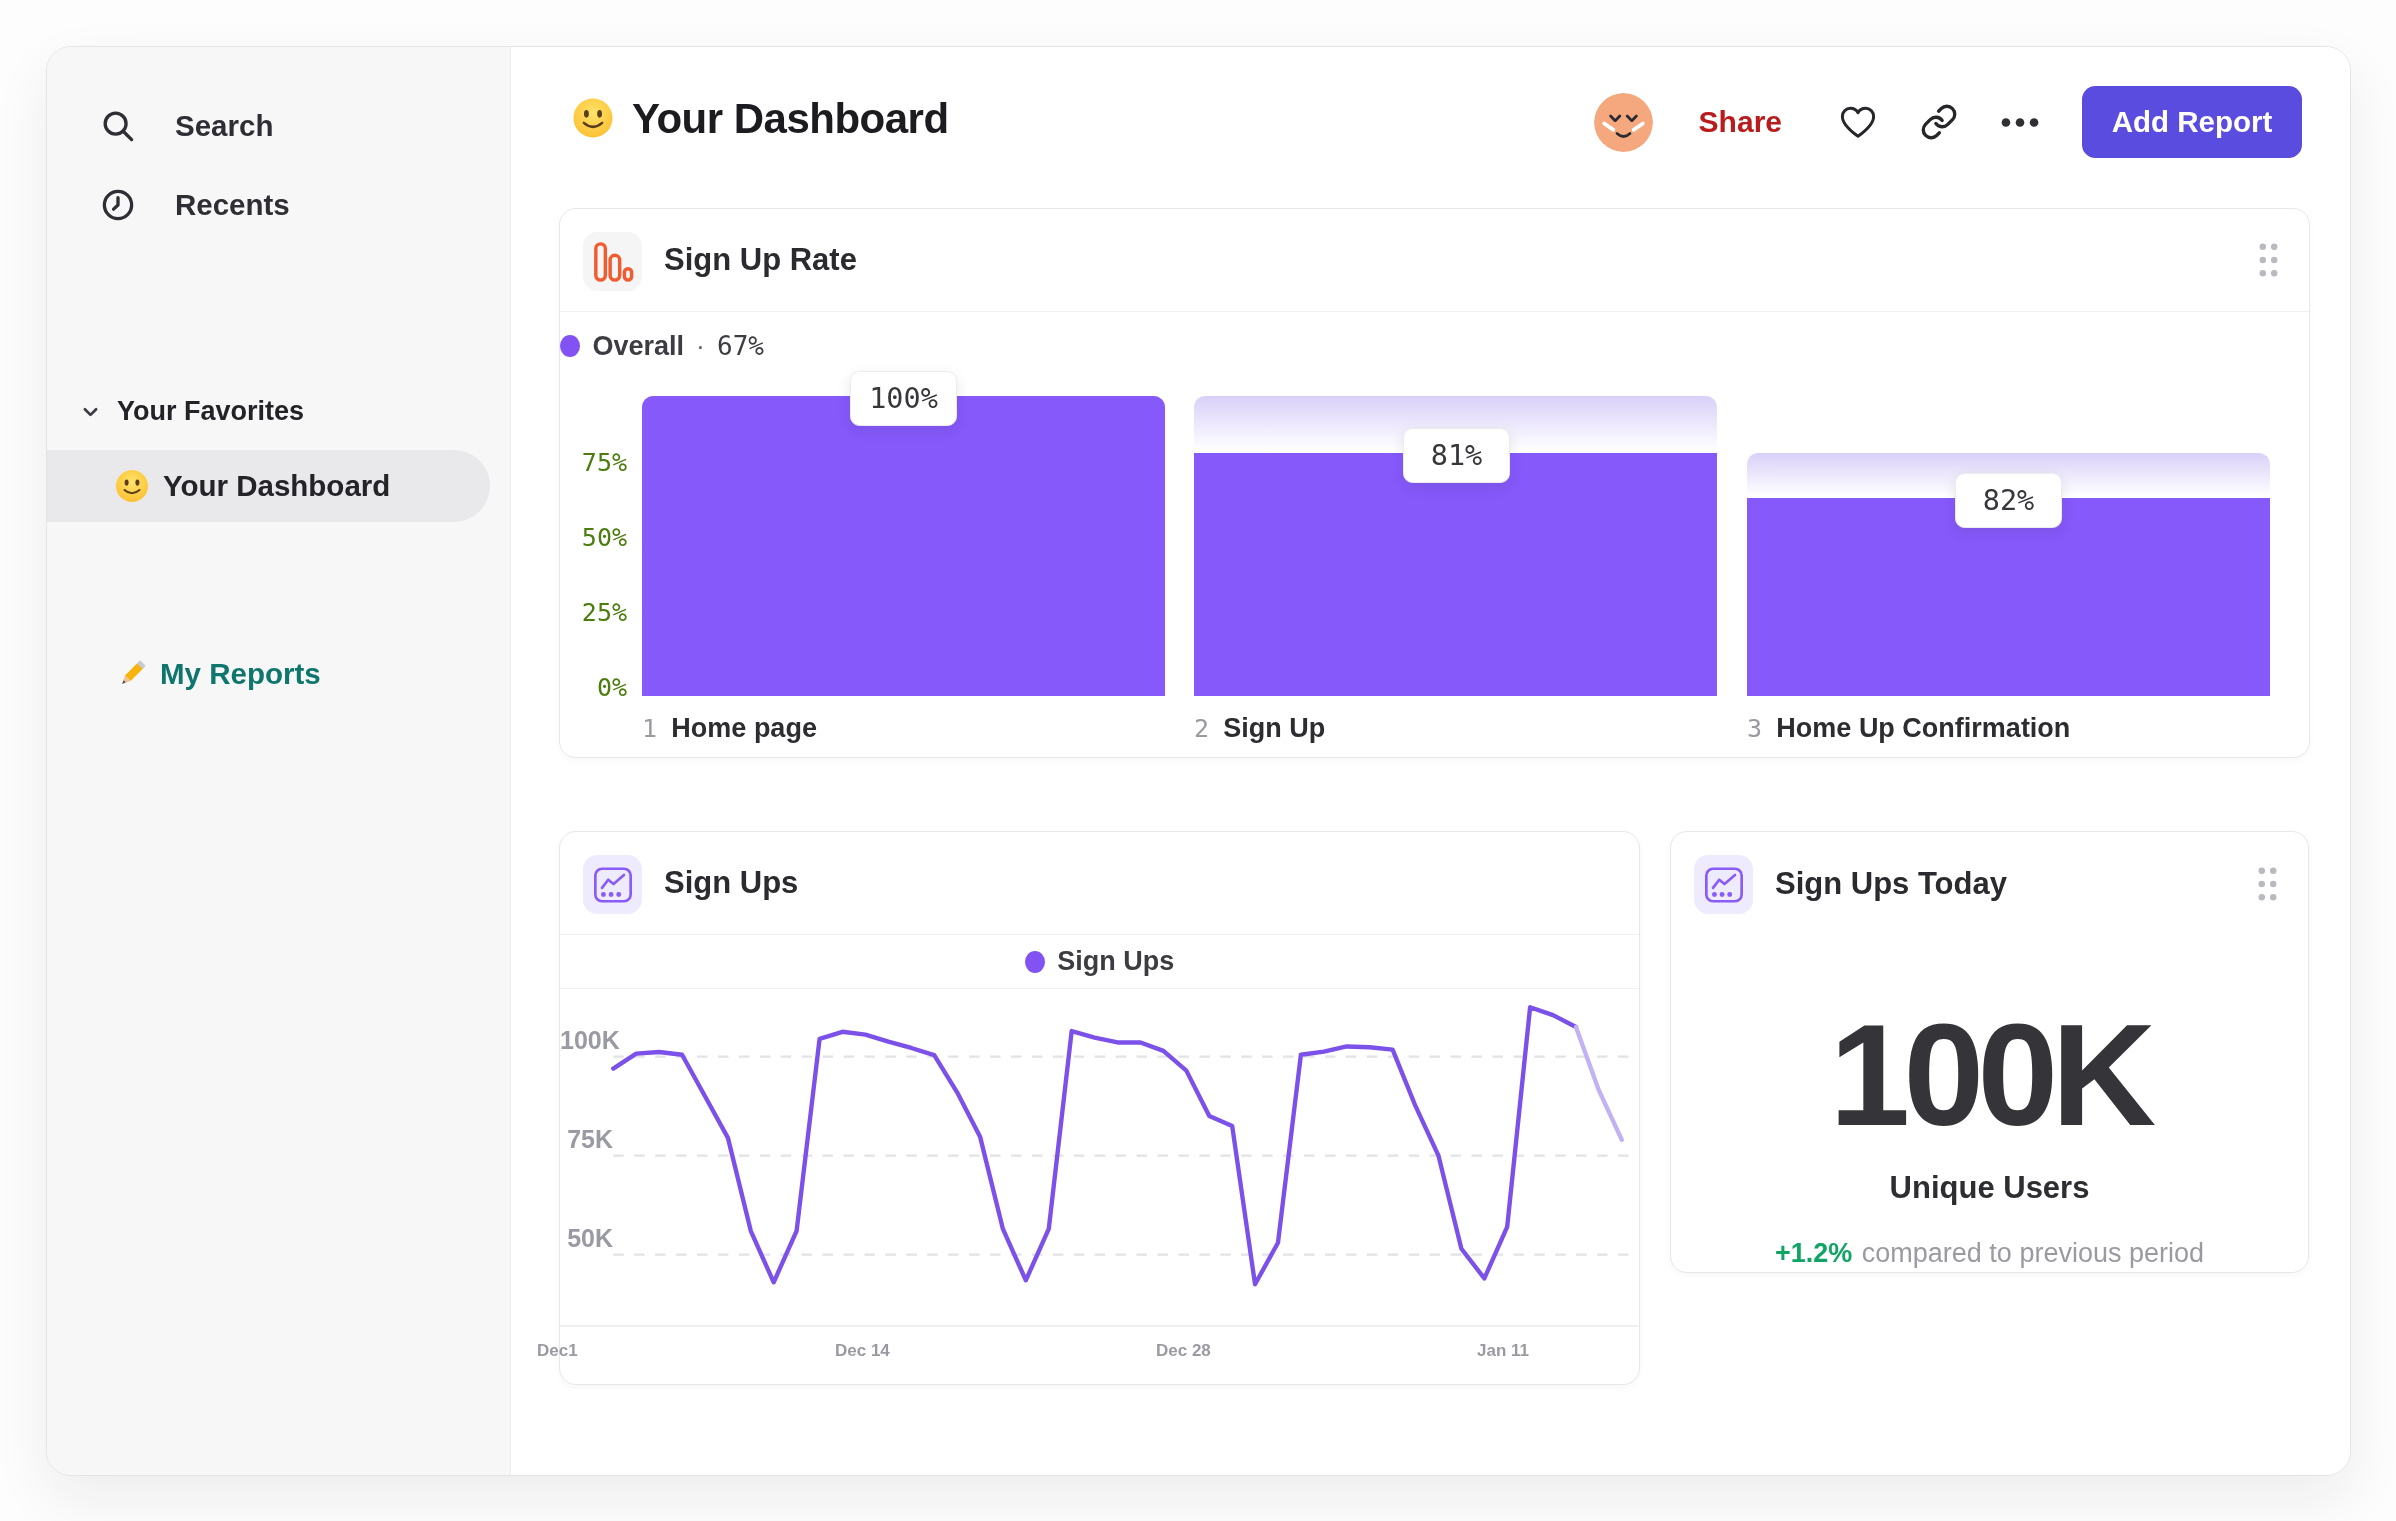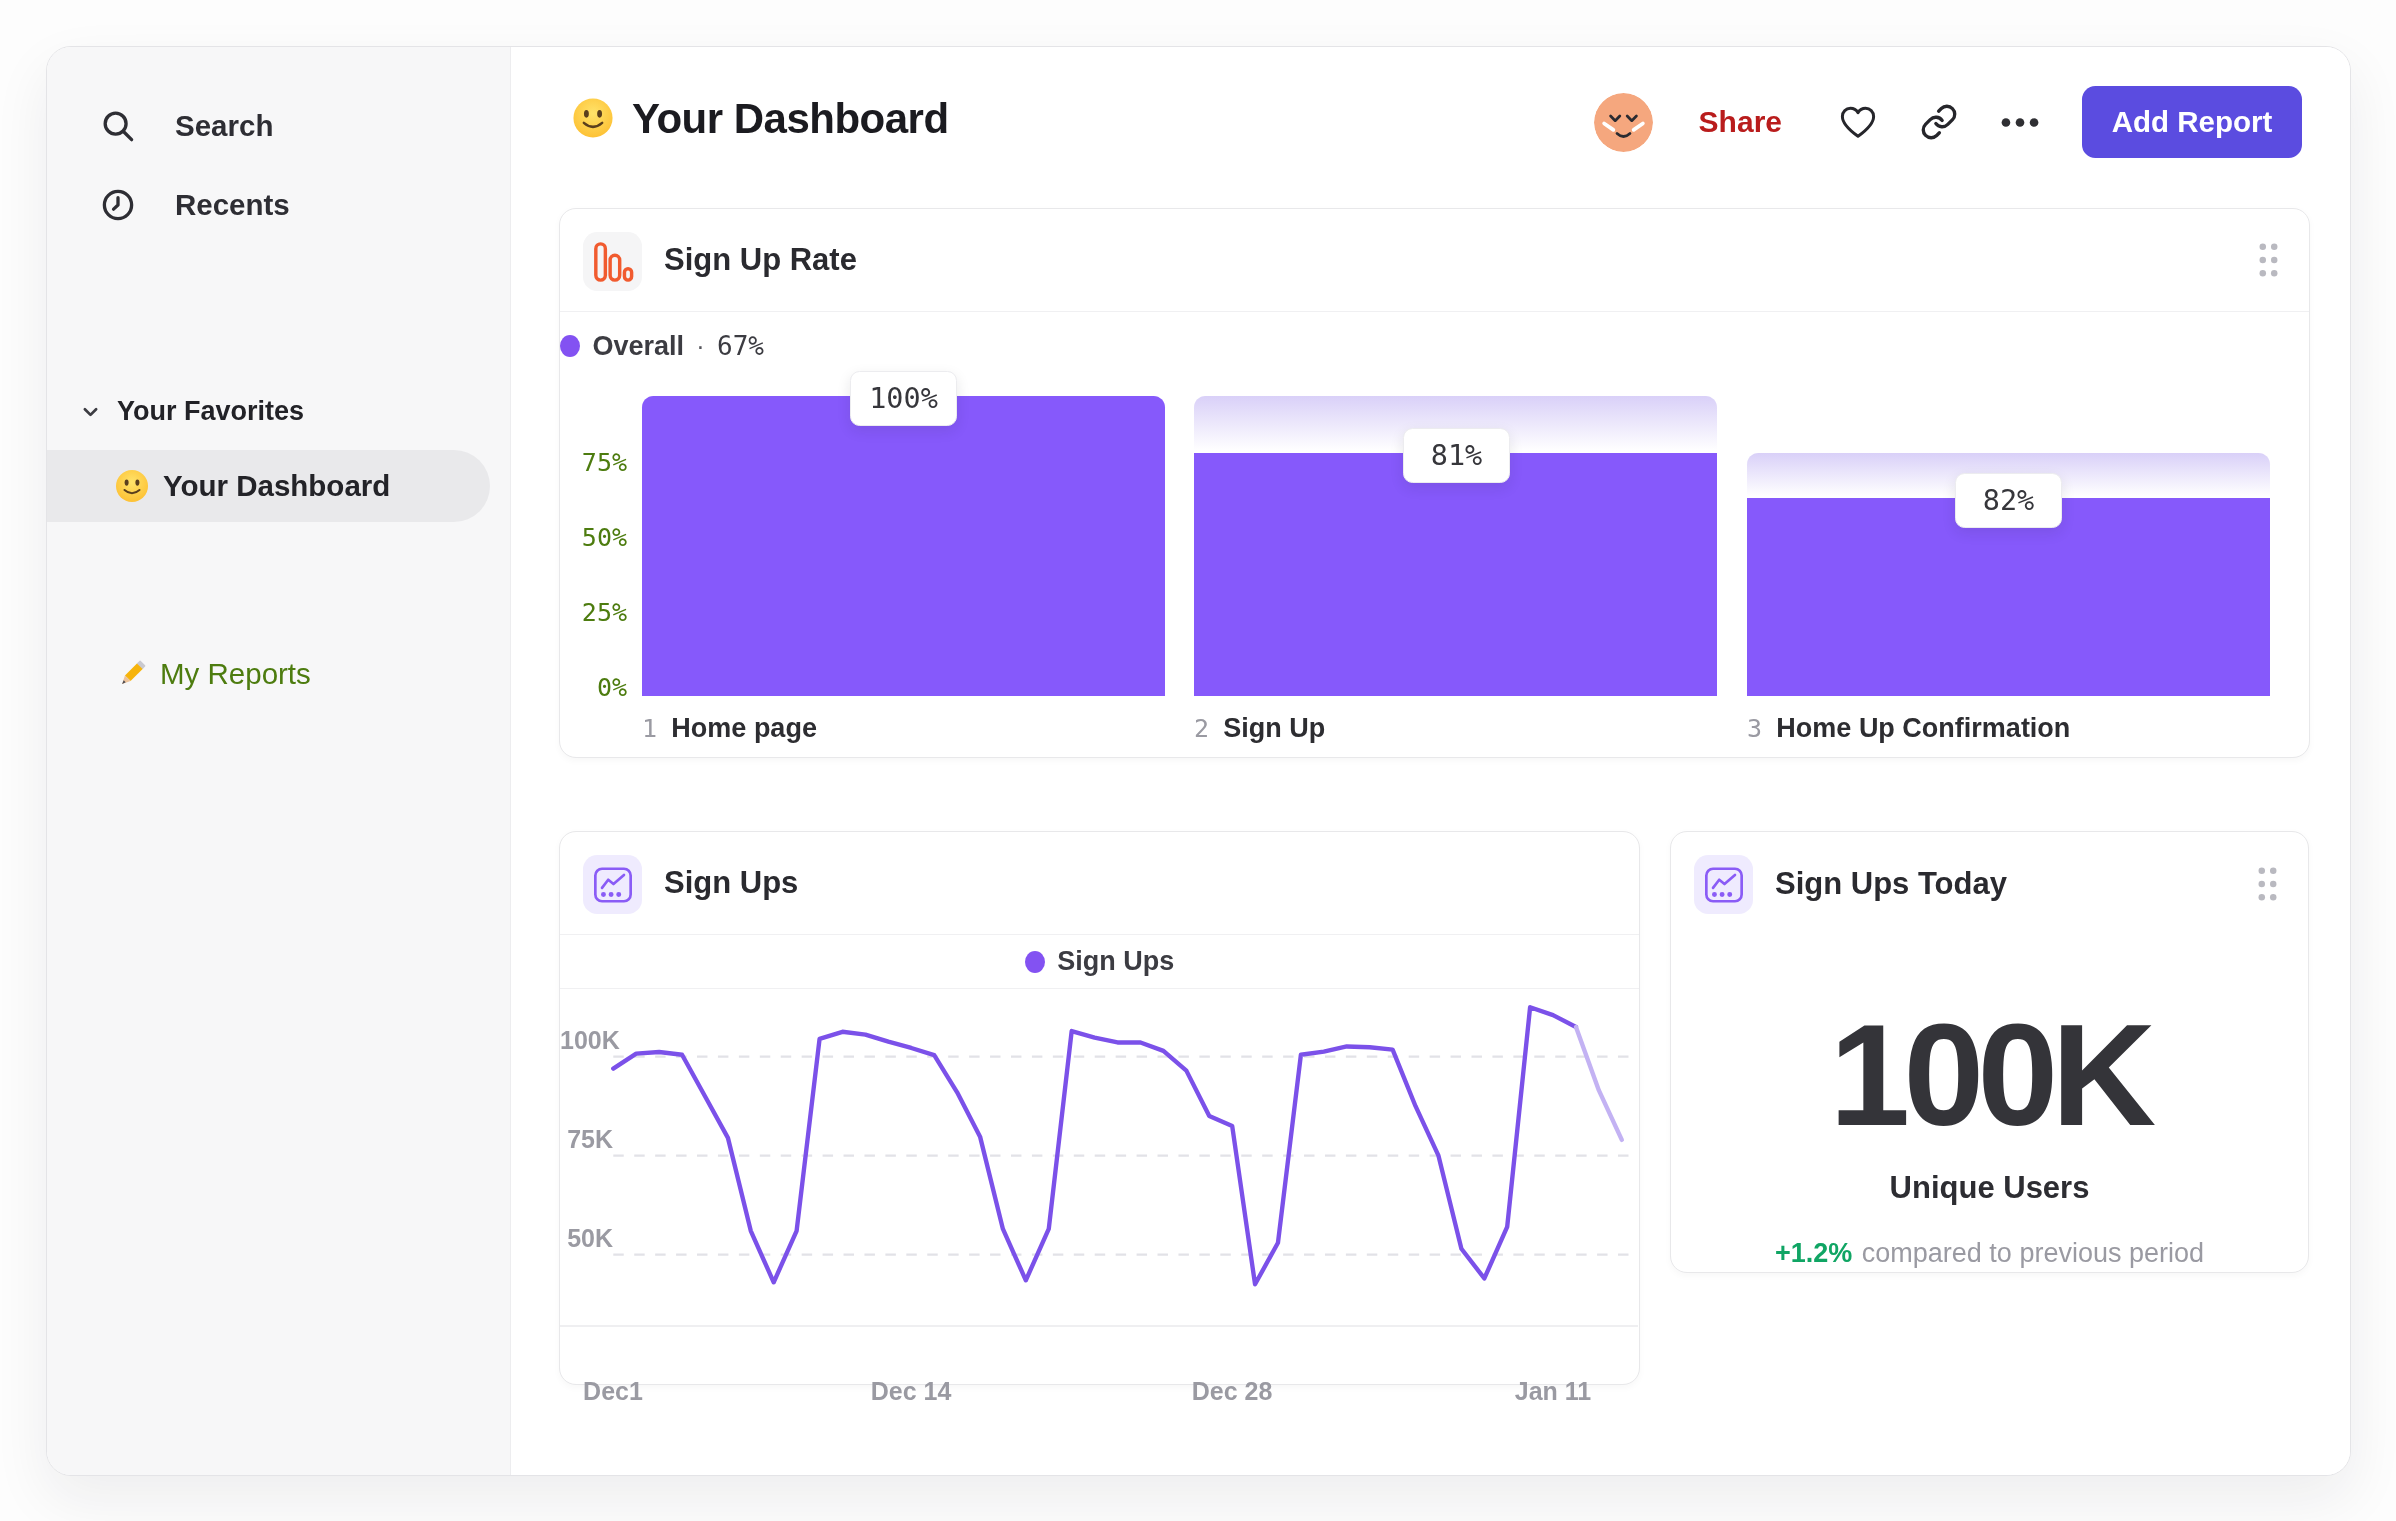--- a/index.html
+++ b/index.html
@@ -18,21 +18,21 @@
               display:flex; align-items:center; justify-content:center; }
   .section-head { position:absolute; left:0; height:57px; width:100%; display:flex; align-items:center; cursor:pointer; }
   .section-head .chev { position:absolute; left:29.5px; width:27px; height:27px; }
   .section-head .lbl { position:absolute; left:70px; font-size:27px; font-weight:700; color:#222227; }
   .pill { position:absolute; left:0; width:443px; height:72px; background:#e9e9eb; border-radius:0 38px 38px 0;
           display:flex; align-items:center; cursor:pointer; }
   .pill .emoji { position:absolute; left:67px; width:36px; height:36px; }
   .pill .lbl { position:absolute; left:116px; font-size:29.5px; font-weight:600; color:#232328; }
   .report-item { position:absolute; left:0; height:57px; width:100%; display:flex; align-items:center; cursor:pointer; }
   .report-item .emoji { position:absolute; left:67px; width:36px; height:36px; }
-  .report-item .lbl { position:absolute; left:113px; font-size:29.5px; font-weight:400; color:#4d7c0f; }
+  .report-item .lbl { position:absolute; left:113px; font-size:29.5px; font-weight:700; color:#0f766e; }
   
   .main { position:relative; flex:1; background:#ffffff; }
   .main-header { position:absolute; left:0; top:0; right:0; height:152px; }
   .title-wrap { position:absolute; left:60px; top:48px; display:flex; align-items:center; gap:17px; }
   .title-wrap h1 { font-size:42px; font-weight:700; color:#1b1b20; letter-spacing:-0.5px; }
   .header-actions { position:absolute; right:48px; top:39px; height:72px; display:flex; align-items:center; }
   .avatar { width:59px; height:59px; border-radius:50%; overflow:hidden; cursor:pointer; }
   .share { margin-left:46px; font-size:30px; font-weight:600; color:#b91c1c; cursor:pointer; }
   .icon-btn { width:49px; height:49px; display:flex; align-items:center; justify-content:center; cursor:pointer; }
   .share + .icon-btn { margin-left:51px; }
@@ -74,22 +74,22 @@
   .fxlabel .txt { margin-left:14.3px; font-size:27px; font-weight:600; color:#2d2d31; }
   
   .legend-strip { position:relative; height:54px; border-bottom:1.9px solid #f0f0f2;
                   display:flex; align-items:center; justify-content:center; gap:12.4px; }
   .legend-strip .dot { width:20px; height:22px; border-radius:50%; background:#8352f2; }
   .legend-strip .ltxt { font-size:27px; font-weight:600; color:#3c3c42; }
   .line-plot { position:absolute; left:0; top:159px; right:0; bottom:0; }
   .line-plot svg { position:absolute; left:0; top:0; }
   .lylabel { position:absolute; left:0; width:53px; text-align:right; transform:translateY(-50%);
              font-size:25px; font-weight:600; color:#9a9aa2; }
-  .lxlabel { position:absolute; width:152px; text-align:center; transform:translateX(-50%);
-             font-size:25px; font-weight:600; color:#9a9aa2; top:350px;margin-top:36px; }
+  .lxlabel { position:absolute; width:152px; transform:translateX(-50%);
+             font-size:17px; font-weight:600; color:#9a9aa2; top:350px; }
   
   .today-body { position:absolute; left:0; top:103px; right:0; bottom:0; text-align:center; }
   .big { margin-top:57px; font-size:145px; font-weight:700; letter-spacing:-6.7px; color:#343439; }
   .big-label { margin-top:11.4px; font-size:31px; font-weight:700; color:#2d2d32; }
   .compare { margin-top:32px; font-size:27px; color:#9a9aa2; }
   .compare .delta { font-weight:700; color:#10a564; margin-right:9.5px; }
 </style>
 </head>
 <body>
 

